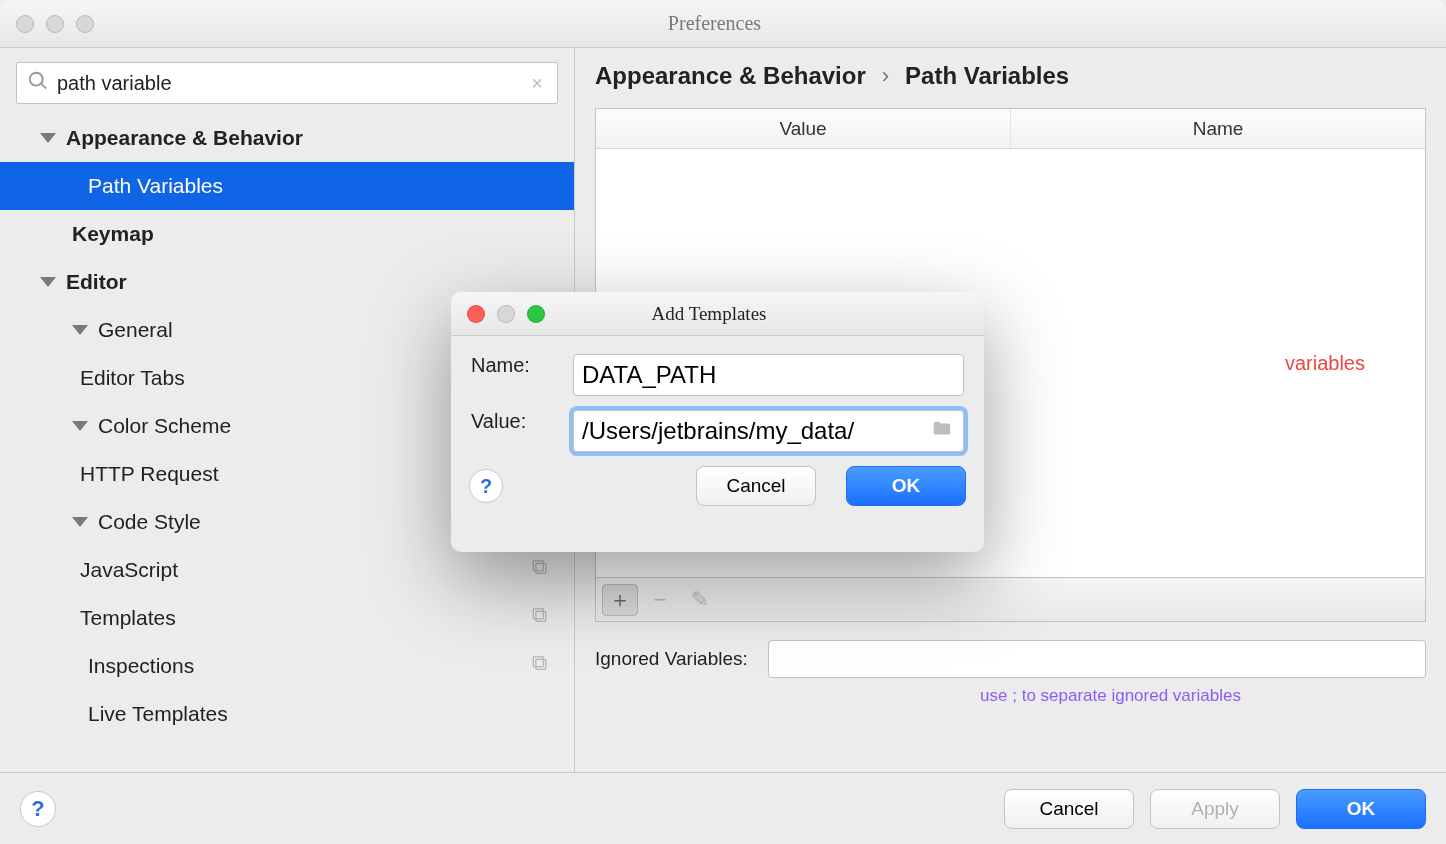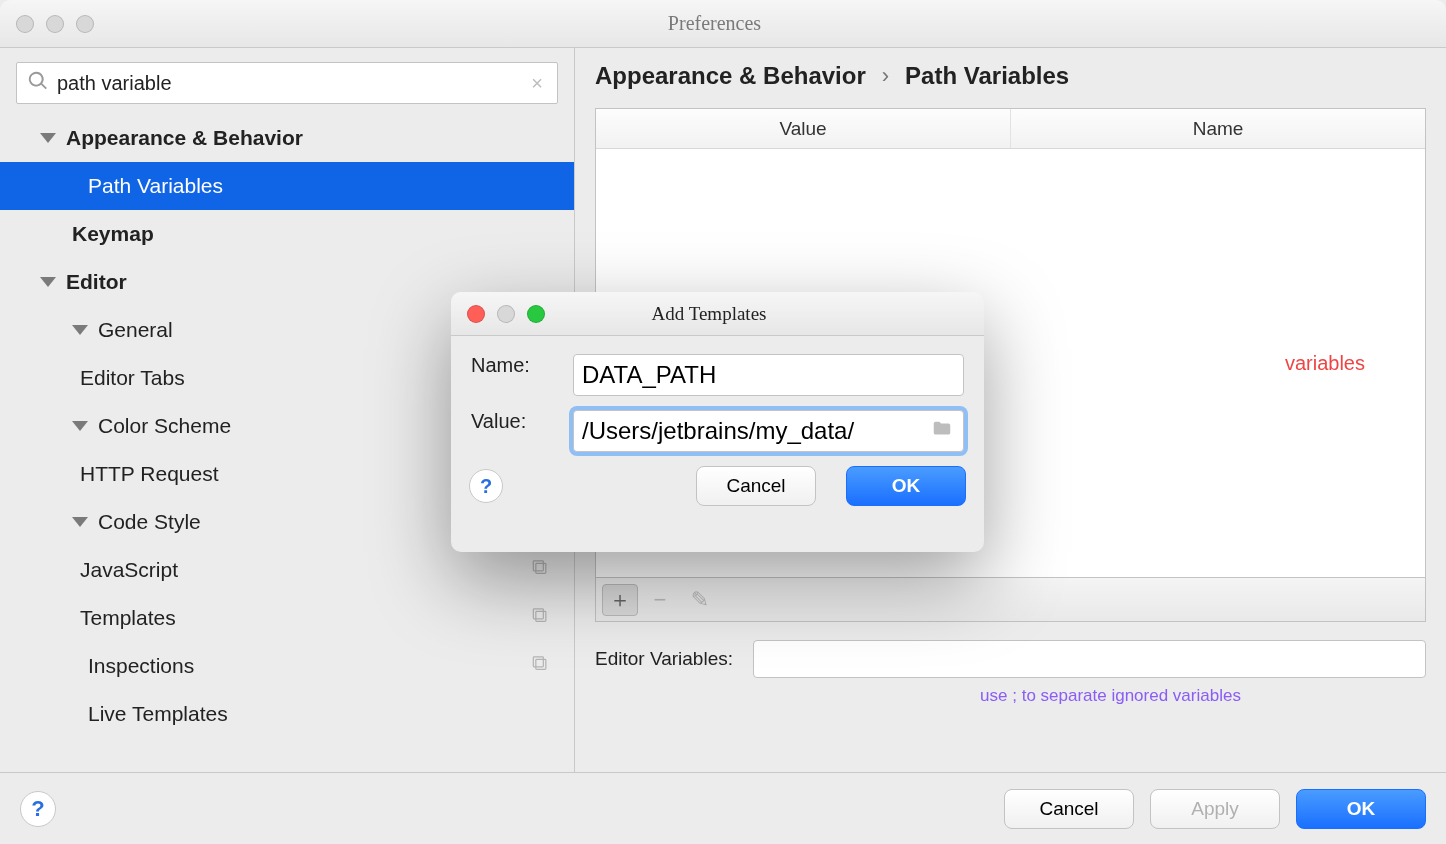--- a/index.html
+++ b/index.html
@@ -462,21 +462,21 @@
       </div>
       <div class="table-toolbar">
         <div class="tbtn active">＋</div>
         <div class="tbtn disabled">−</div>
         <div class="tbtn disabled">
           <span>✎</span>
         </div>
       </div>
 
       <div class="ignored-row">
-        <label>Editor Variables:</label>
+        <label>Ignored Variables:</label>
         <input type="text" value="" style="">
       </div>
       <div class="hint">use ; to separate ignored variables</div>
     </div>
 
   </div>
 
   <div class="footer">
     <div class="help-btn">?</div>
     <div class="footer-spacer"></div>

